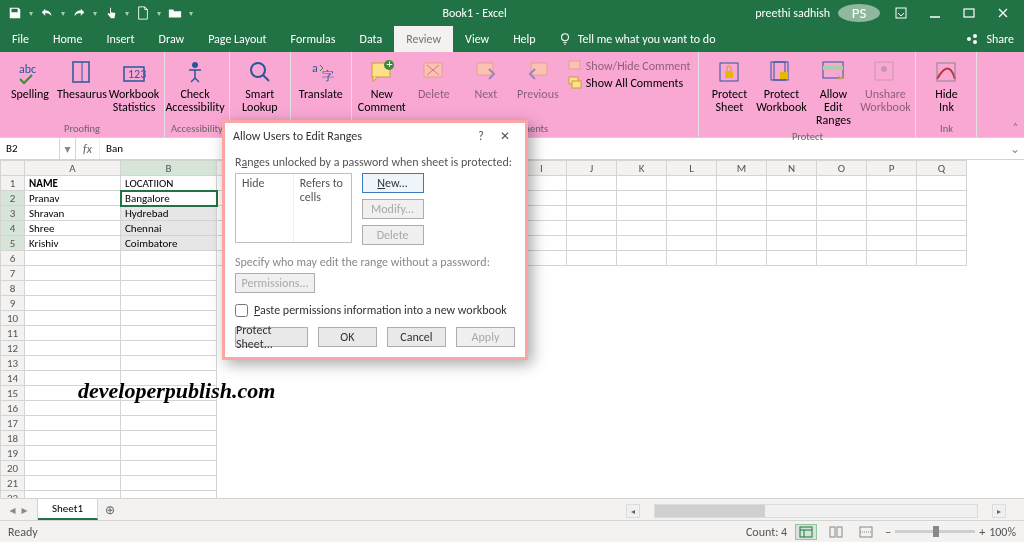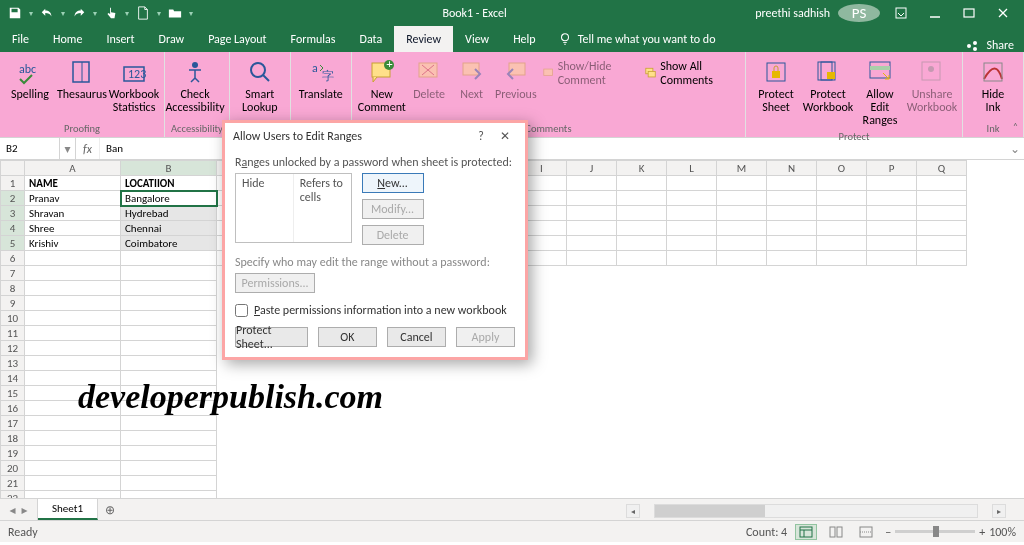--- a/index.html
+++ b/index.html
@@ -9,34 +9,34 @@
 .qat-btn{width:22px;height:22px;display:flex;align-items:center;justify-content:center;color:#fff;cursor:pointer}
 .qat-btn svg{width:14px;height:14px;fill:#fff}
 .qat-sep{width:6px;text-align:center;color:#9bd1b5;font-size:8px}
 .title-center{flex:1;text-align:center;font-size:12px}
 .title-right{display:flex;align-items:center;gap:8px;padding-right:4px}
 .avatar{width:42px;height:18px;border-radius:50%;background:#8fb89f;font-size:15px;display:flex;align-items:center;justify-content:center}
 .winbtn{width:26px;height:22px;display:flex;align-items:center;justify-content:center;cursor:pointer}
 .winbtn svg{width:12px;height:12px;stroke:#fff;fill:none}
 .tabs{height:26px;background:#217346;display:flex;align-items:stretch;color:#fff;font-size:12px}
 .tab{padding:0 12px;display:flex;align-items:center;cursor:pointer}
-.tab.active{background:#f3f2f1;color:#0f172a}
+.tab.active{background:#f3f2f1;color:#737373}
 .tellme{display:flex;align-items:center;gap:6px;padding:0 10px;cursor:text}
 .tellme svg{width:14px;height:14px;stroke:#fff;fill:none}
-.share{margin-left:auto;display:flex;align-items:flex-end;gap:8px;padding:0 10px;cursor:pointer}
+.share{margin-left:auto;display:flex;align-items:center;gap:8px;padding:0 10px;cursor:pointer}
 .share svg{width:12px;height:12px;fill:#fff}
 .ribbon{height:86px;background:#f9a8d4;border-bottom:1px solid #d4d4d4;display:flex;position:relative}
 .rgroup{display:flex;flex-direction:column;padding:2px 6px 0;border-right:1px solid #e1e1e1;position:relative}
 .rgroup-body{flex:1;display:flex;align-items:flex-start;gap:4px}
 .rgroup-label{font-size:10.5px;color:#666;text-align:center;padding:2px 0}
 .rbig{display:flex;flex-direction:column;align-items:center;width:48px;padding-top:4px;cursor:pointer;text-align:center;line-height:1.1;font-size:11px;gap:2px}
 .rbig.disabled{opacity:.45;cursor:default}
 .ricon{width:28px;height:28px;display:flex;align-items:center;justify-content:center}
 .ricon svg{width:26px;height:26px}
-.rsub{display:flex;flex-direction:row;padding-top:4px;gap:1px;font-size:11px}
+.rsub{display:flex;flex-direction:column;padding-top:4px;gap:1px;font-size:11px}
 .rsub-item{display:flex;align-items:center;gap:4px;cursor:pointer;padding:1px 2px}
 .rsub-item.disabled{opacity:.45}
 .rsub-item svg{width:14px;height:14px}
 .collapse-ribbon{position:absolute;right:6px;bottom:4px;cursor:pointer;font-size:10px;color:#666}
 .formula-bar{height:22px;border-bottom:1px solid #d4d4d4;display:flex;align-items:center;background:#fff}
 .namebox{width:60px;padding:0 6px;border-right:1px solid #d4d4d4;height:100%;display:flex;align-items:center;font-size:11px}
 .namebox-dd{width:16px;text-align:center;color:#888;cursor:pointer;border-right:1px solid #d4d4d4;height:100%;display:flex;align-items:center;justify-content:center}
 .fx{width:24px;text-align:center;font-style:italic;color:#666;height:100%;display:flex;align-items:center;justify-content:center;border-right:1px solid #eee;cursor:pointer}
 .formula-input{flex:1;padding:0 6px;font-size:11px}
 .formula-dd{width:18px;text-align:center;color:#888;cursor:pointer}
@@ -44,21 +44,21 @@
 table.sheet{border-collapse:collapse;table-layout:fixed}
 table.sheet th,table.sheet td{border:1px solid #d4d4d4;height:15px;font-size:11px;padding:0 4px;text-align:left;background:#fff}
 table.sheet th{background:#f3f2f1;color:#555;font-weight:normal;text-align:center}
 table.sheet th.rowhdr{width:24px}
 table.sheet td.colA{width:96px}
 table.sheet td.colB{width:96px}
 table.sheet td.colN{width:50px}
 .selected-range td.colB{background:#e6e6e6}
 .active-cell{outline:2px solid #217346;outline-offset:-1px;background:#fff!important}
 th.colhdr-sel{background:#d7e5d9!important;color:#217346}
-.watermark{position:absolute;left:78px;top:218px;font-family:"Brush Script MT",cursive;font-size:34px;font-style:italic;font-weight:bold;color:#000;pointer-events:none}
+.watermark{position:absolute;left:78px;top:218px;font-family:"Brush Script MT",cursive;font-size:22px;font-style:italic;font-weight:bold;color:#000;pointer-events:none}
 .sheet-tabs{height:22px;border-top:1px solid #d4d4d4;display:flex;align-items:stretch;background:#f3f2f1;position:relative}
 .stab-nav{width:38px;display:flex;align-items:center;justify-content:center;gap:6px;color:#888;border-right:1px solid #d4d4d4}
 .stab{padding:0 14px;background:#fff;border-right:1px solid #d4d4d4;border-bottom:2px solid #217346;display:flex;align-items:center;font-size:11px;cursor:pointer}
 .stab-add{width:24px;display:flex;align-items:center;justify-content:center;color:#666;cursor:pointer}
 .hscroll{position:absolute;right:18px;bottom:2px;width:380px;height:14px;display:flex;align-items:center}
 .hscroll .track{flex:1;height:14px;background:#f0f0f0;border:1px solid #dcdcdc;position:relative;margin:0 14px}
 .hscroll .thumb{position:absolute;left:0;width:110px;top:0;bottom:0;background:#cfcfcf;cursor:pointer}
 .hscroll .arr{width:14px;height:14px;background:#f0f0f0;border:1px solid #dcdcdc;display:flex;align-items:center;justify-content:center;font-size:8px;color:#666;cursor:pointer}
 .statusbar{height:22px;background:#f3f2f1;border-top:1px solid #d4d4d4;display:flex;align-items:center;padding:0 8px;font-size:11px;color:#555;gap:12px}
 .statusbar .right{margin-left:auto;display:flex;align-items:center;gap:8px}
@@ -421,21 +421,21 @@
   <th style="width:50px">L</th>
   <th style="width:50px">M</th>
   <th style="width:50px">N</th>
   <th style="width:50px">O</th>
   <th style="width:50px">P</th>
   <th style="width:50px">Q</th>
 </tr>
 <tr>
           <th class="rowhdr">1</th>
           <td class="colA" style="font-weight:bold">NAME</td>
-          <td class="colB" style="font-weight:bold">LOCATIION</td>
+          <td class="colB" style="font-weight:normal">LOCATIION</td>
           <td class="colN"></td>
           <td class="colN"></td>
           <td class="colN"></td>
           <td class="colN"></td>
           <td class="colN"></td>
           <td class="colN"></td>
           <td class="colN"></td>
           <td class="colN"></td>
           <td class="colN"></td>
           <td class="colN"></td>

